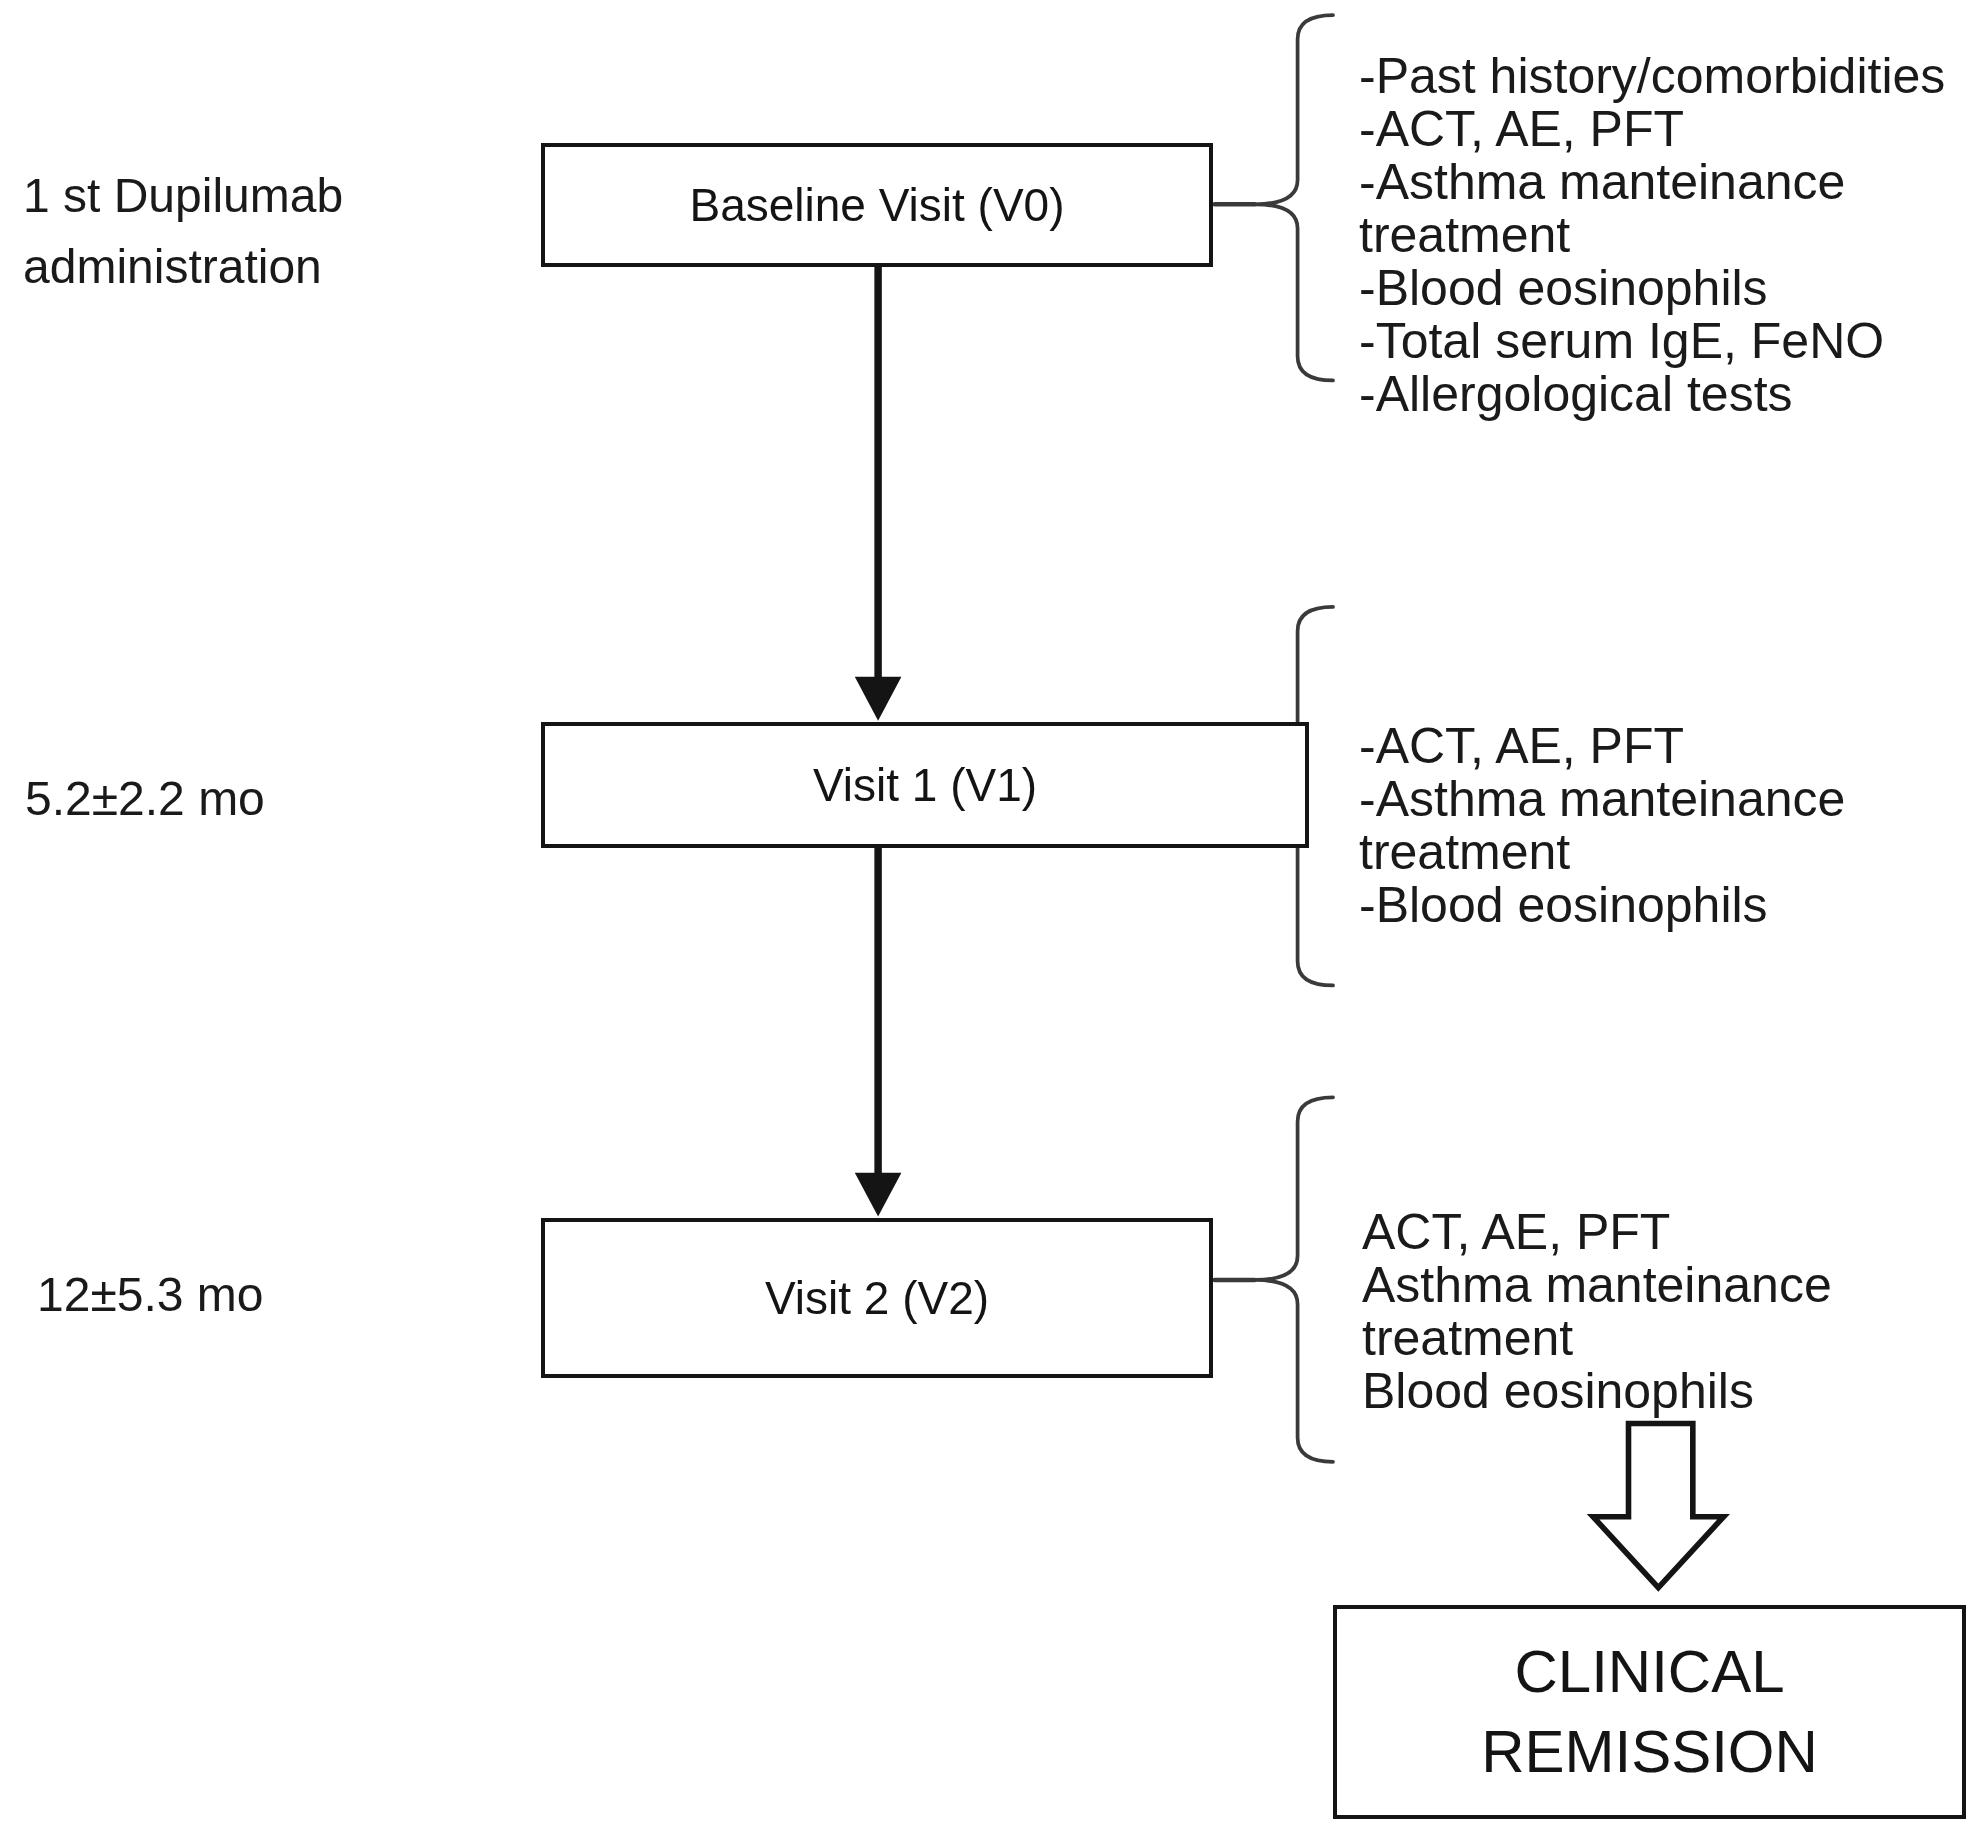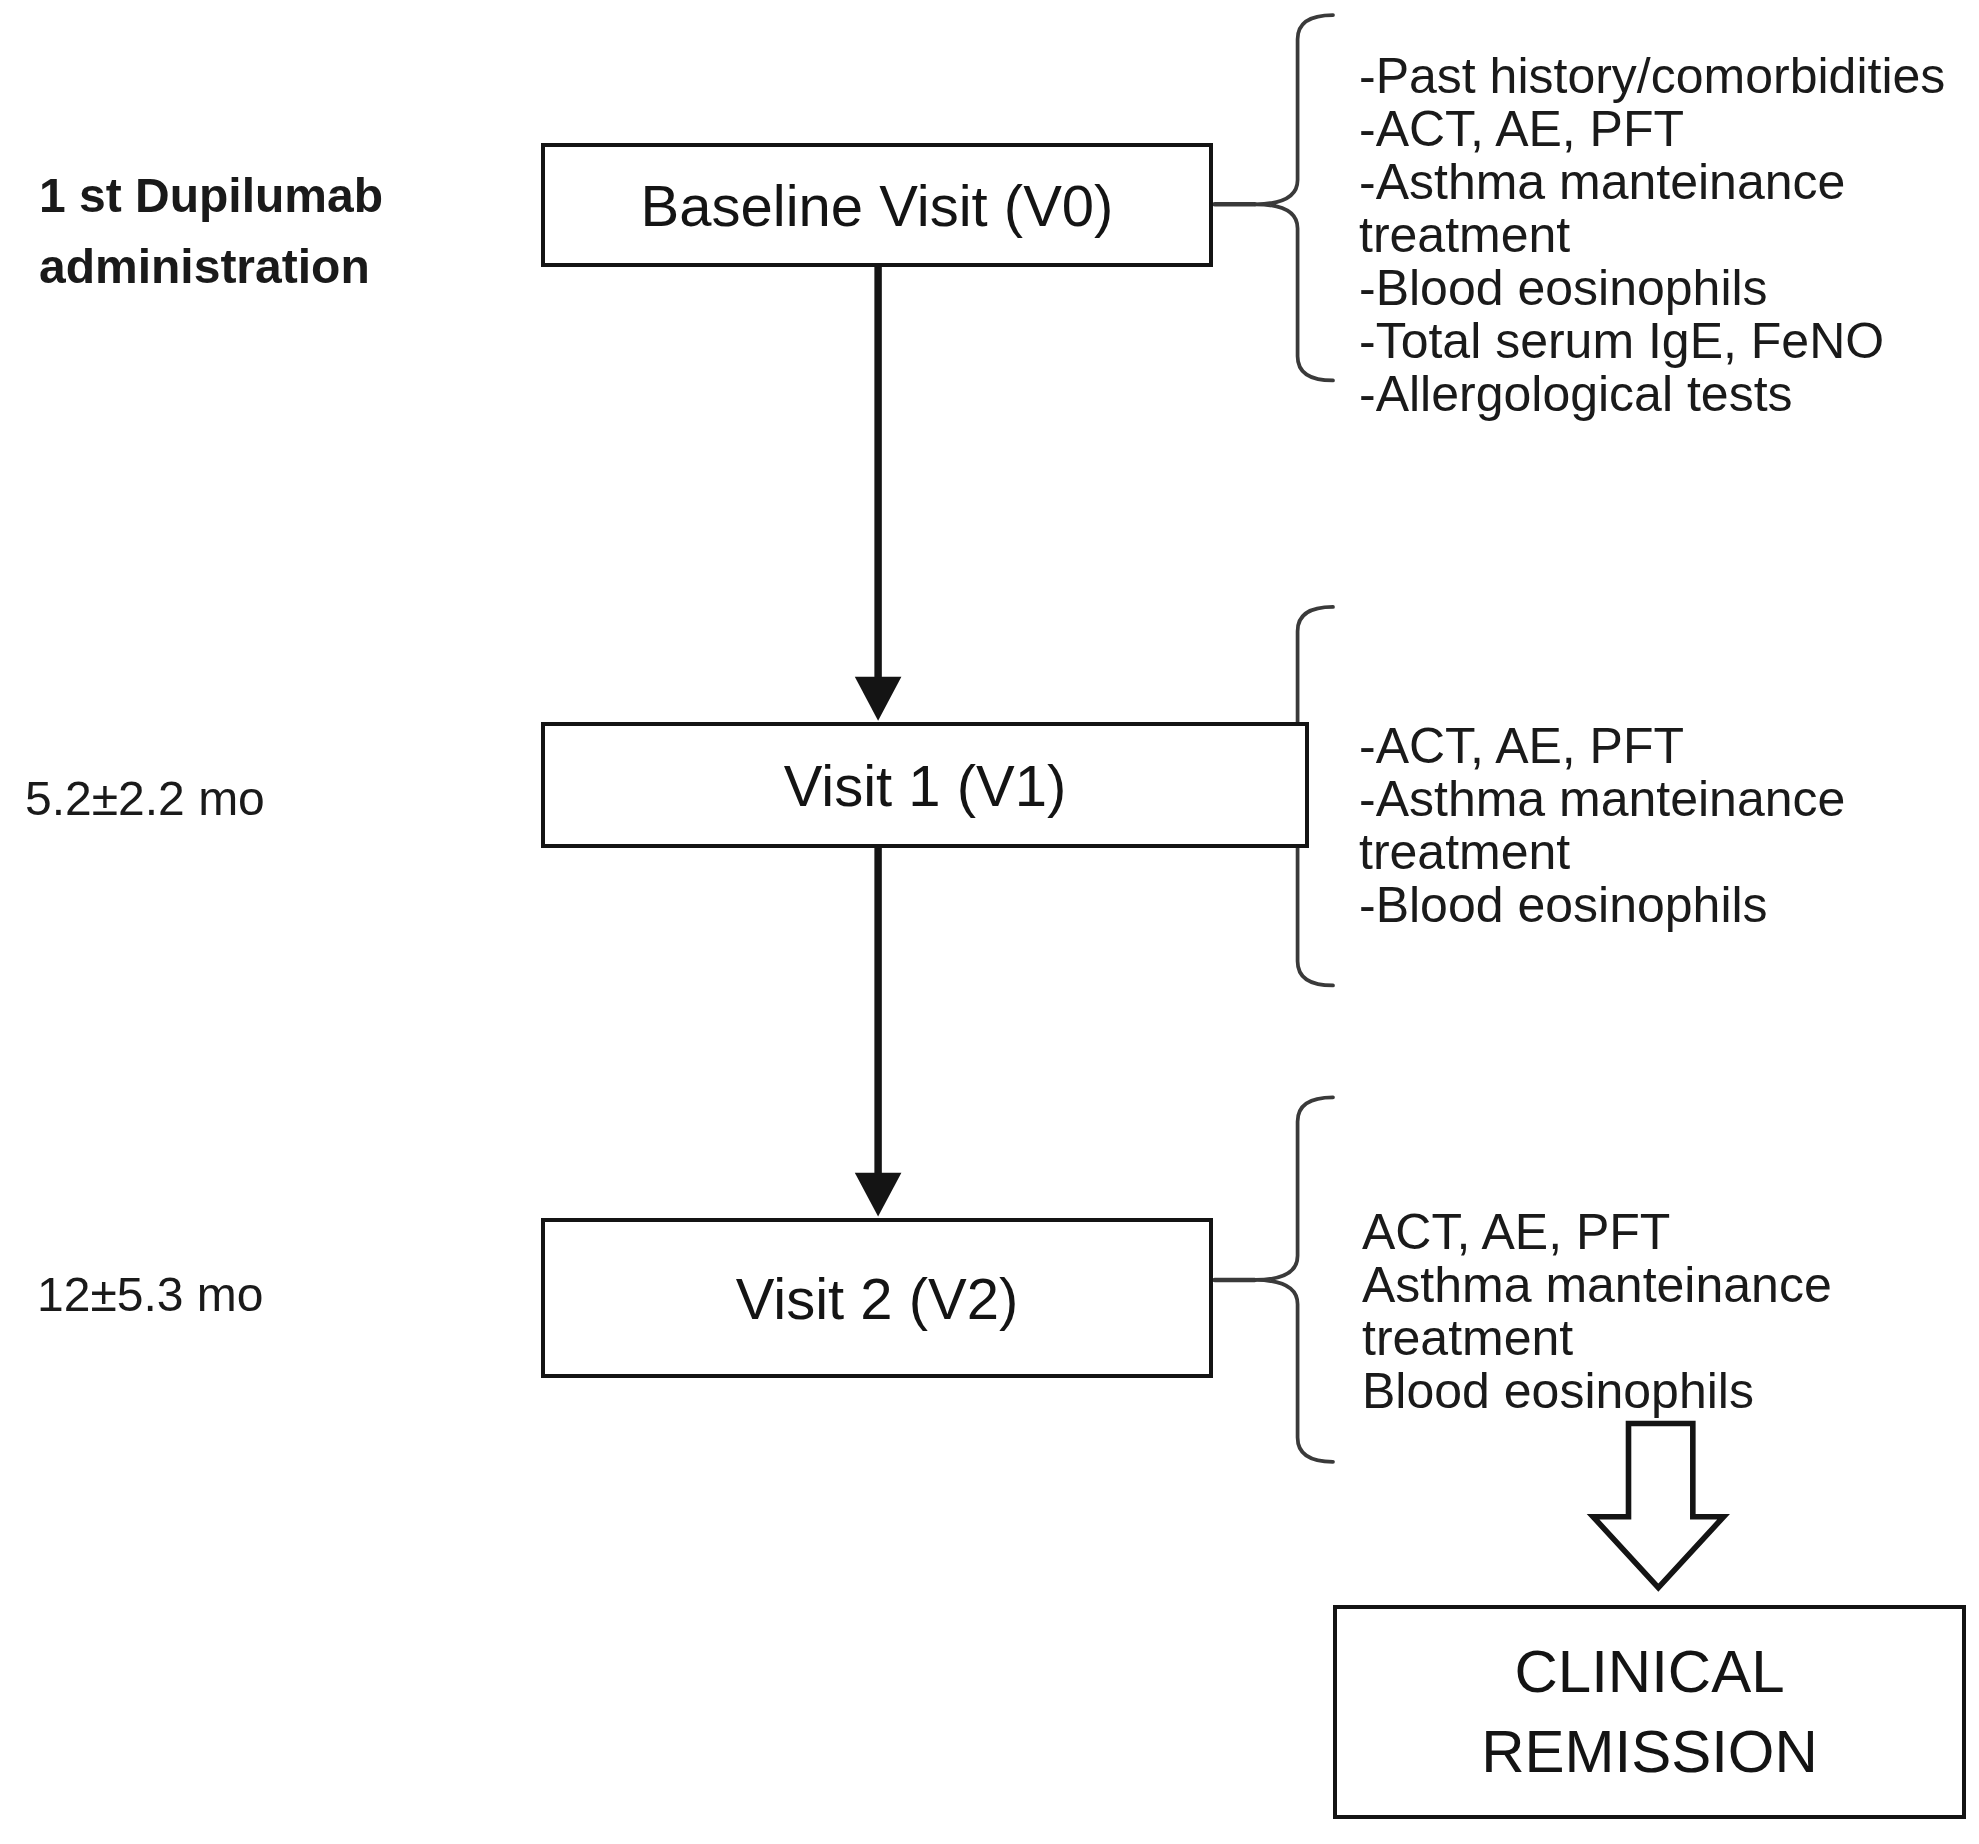--- a/index.html
+++ b/index.html
@@ -20,21 +20,21 @@
 
   
   .flowbox {
     position: absolute;
     box-sizing: border-box;
     border: 4.7px solid #141414;
     background: #ffffff;
     display: flex;
     align-items: center;
     justify-content: center;
-    font-size: 58px;
+    font-size: 46px;
     letter-spacing: 0px;
     color: #141414;
   }
   #box-v0 { left: 541px; top: 143px;  width: 672px; height: 124px; }
   #box-v1 { left: 541px; top: 722px;  width: 768px; height: 126px; }
   #box-v2 { left: 541px; top: 1218px; width: 672px; height: 160px; }
 
   #box-outcome {
     position: absolute;
     box-sizing: border-box;
@@ -50,21 +50,21 @@
     color: #141414;
   }
 
   
   .timelabel {
     position: absolute;
     font-size: 48px;
     line-height: 71px;
     color: #1a1a1a;
   }
-  #label-admin { left: 39px;  top: 160px; font-weight: bold; }
+  #label-admin { left: 23px;  top: 160px; }
   #label-t1    { left: 25px;  top: 763px; }
   #label-t2    { left: 37px;  top: 1259px; }
 
   
   .assesslist {
     position: absolute;
     font-size: 50px;
     line-height: 53px;
     color: #1a1a1a;
   }

